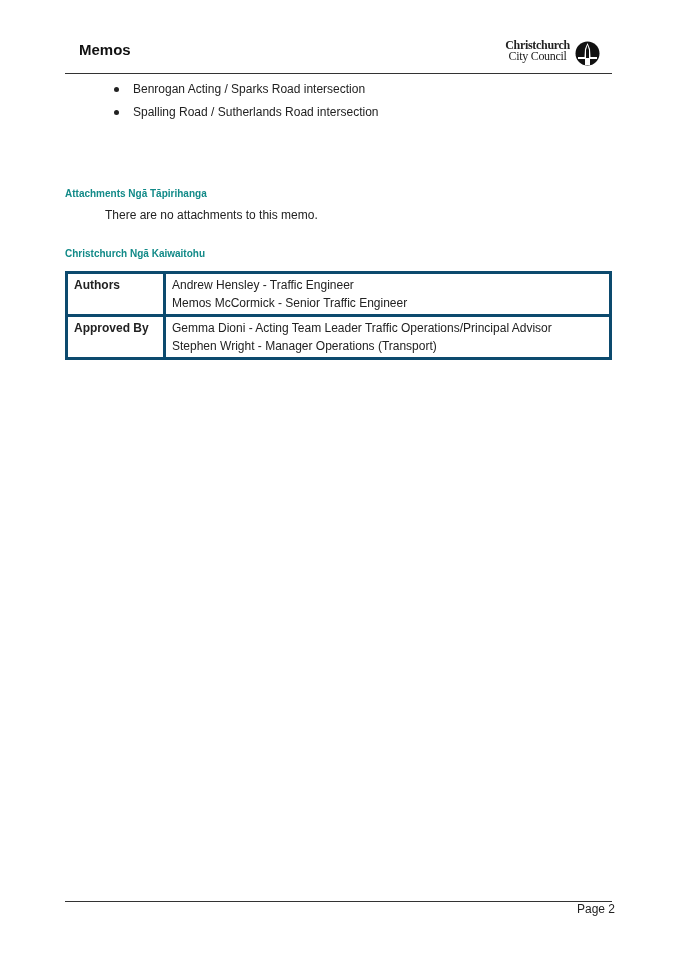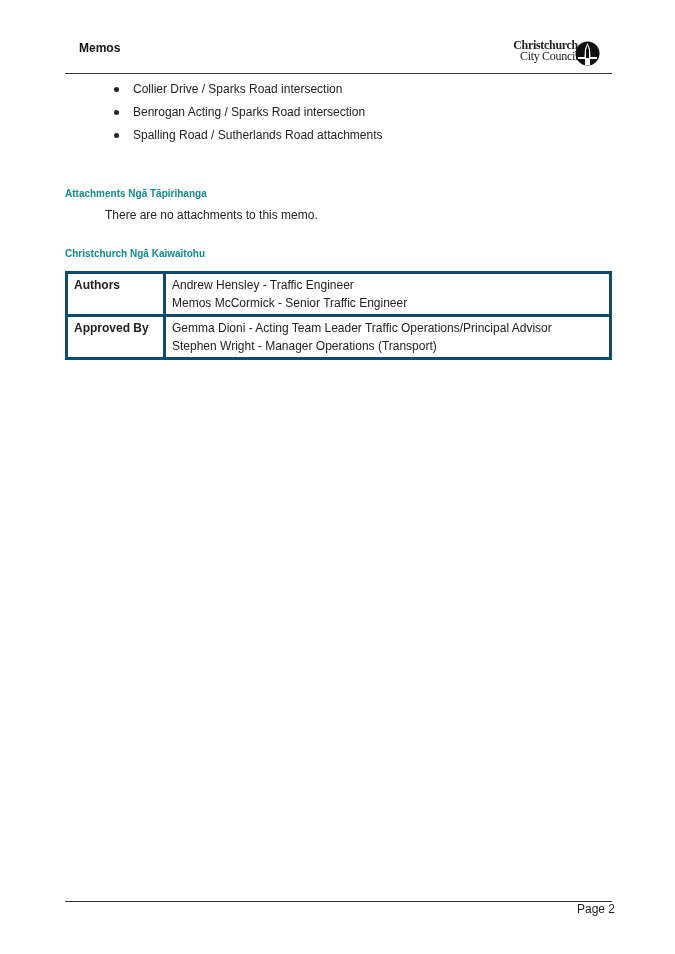--- a/index.html
+++ b/index.html
@@ -1,20 +1,20 @@
 <!DOCTYPE html>
 <html><head>
 <meta charset="utf-8">
 <style>
   html, body { margin: 0; padding: 0; background: #ffffff; }
   body { width: 675px; height: 954px; position: relative; overflow: hidden;
          font-family: "Liberation Sans", "DejaVu Sans", sans-serif; color: #222; }
-  .header-title { position: absolute; left: 71px; top: 41px; font-size: 12px; font-weight: bold; color: #111; padding-left: 8px; }
+  .header-title { position: absolute; left: 71px; top: 41px; font-size: 15px; font-weight: bold; color: #111; padding-left: 8px; }
   .logo { position: absolute; left: 496px; top: 40px; width: 104px; height: 28px; }
-  .logo-text { position: absolute; right: 22px; top: 0; text-align: right;
+  .logo-text { position: absolute; right: 30px; top: 0; text-align: center;
                font-family: "Liberation Serif", "DejaVu Serif", serif; line-height: 11px; }
   .logo-line1 { font-size: 12px; font-weight: bold; color: #222; display: block; letter-spacing: -0.3px; }
   .logo-line2 { font-size: 12px; color: #222; display: block; letter-spacing: -0.3px; }
   .logo-mark { position: absolute; right: 0; top: 1px; width: 25px; height: 25px; }
   .header-rule { position: absolute; left: 65px; top: 73px; width: 547px; height: 0; border-top: 1.5px solid #333; }
   .bullets { position: absolute; left: 112px; top: 80px; margin: 0; padding: 0; list-style: none; }
   .bullets li { position: relative; height: 23px; line-height: 19px; font-size: 12px; color: #222; padding-left: 21px; }
   .bullets li .dot { position: absolute; left: 2px; top: 7px; width: 5px; height: 5px; border-radius: 50%; background: #222; }
   .h2 { position: absolute; left: 65px; font-size: 10px; font-weight: bold; color: #128a88; text-align: right; }
   .para { position: absolute; left: 65px; font-size: 12px; color: #222; margin-left: 40px; }
@@ -37,23 +37,22 @@
   <svg class="logo-mark" viewBox="0 0 25 25">
     <circle cx="12.5" cy="12.5" r="12" fill="#111"></circle>
     <path d="M12.5 2 L15 8 L15.5 16 L22 16 L22 18 L15 18 L15 24 L10 24 L10 18 L3 18 L3 16 L9.5 16 L10 8 Z" fill="#fff"></path>
     <path d="M12.5 4 L14 9 L14 17 L11 17 L11 9 Z" fill="#111"></path>
   </svg>
 </div>
 
 <div class="header-rule"></div>
 
 <ul class="bullets">
-  <li><span class="dot"></span><span>Collier Drive / Sparks Road intersection</span></li>
   <li><span class="dot"></span><span>Benrogan Acting / Sparks Road intersection</span></li>
-  <li><span class="dot"></span><span>Spalling Road / Sutherlands Road attachments</span></li>
+  <li><span class="dot"></span><span>Spalling Road / Sutherlands Road intersection</span></li>
 </ul>
 
 <div class="h2" style="top:188px;">Attachments Ngā Tāpirihanga</div>
 <div class="para" style="top:208px;">There are no attachments to this memo.</div>
 
 <div class="h2" style="top:248px;">Christchurch Ngā Kaiwaitohu</div>
 
 <table class="sig">
   <tbody>
       <tr>

